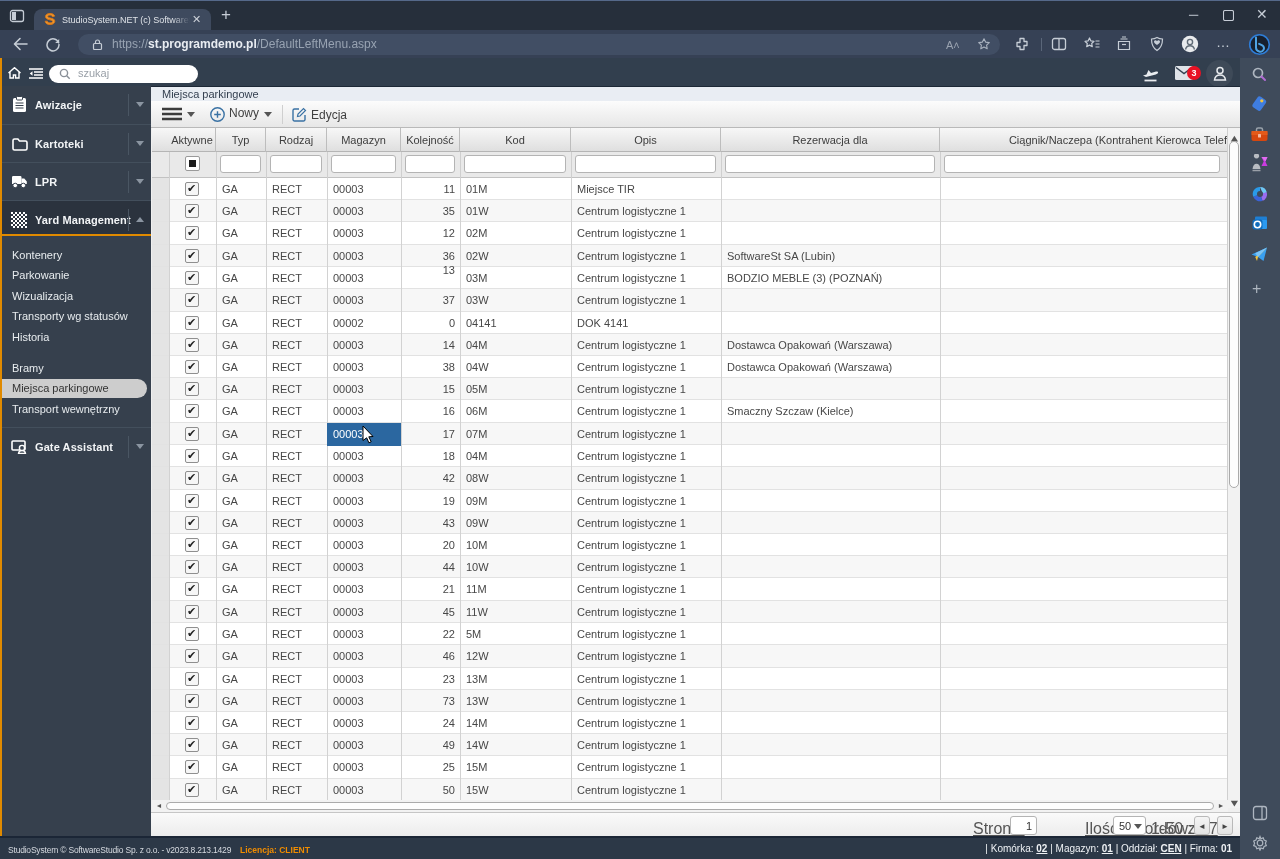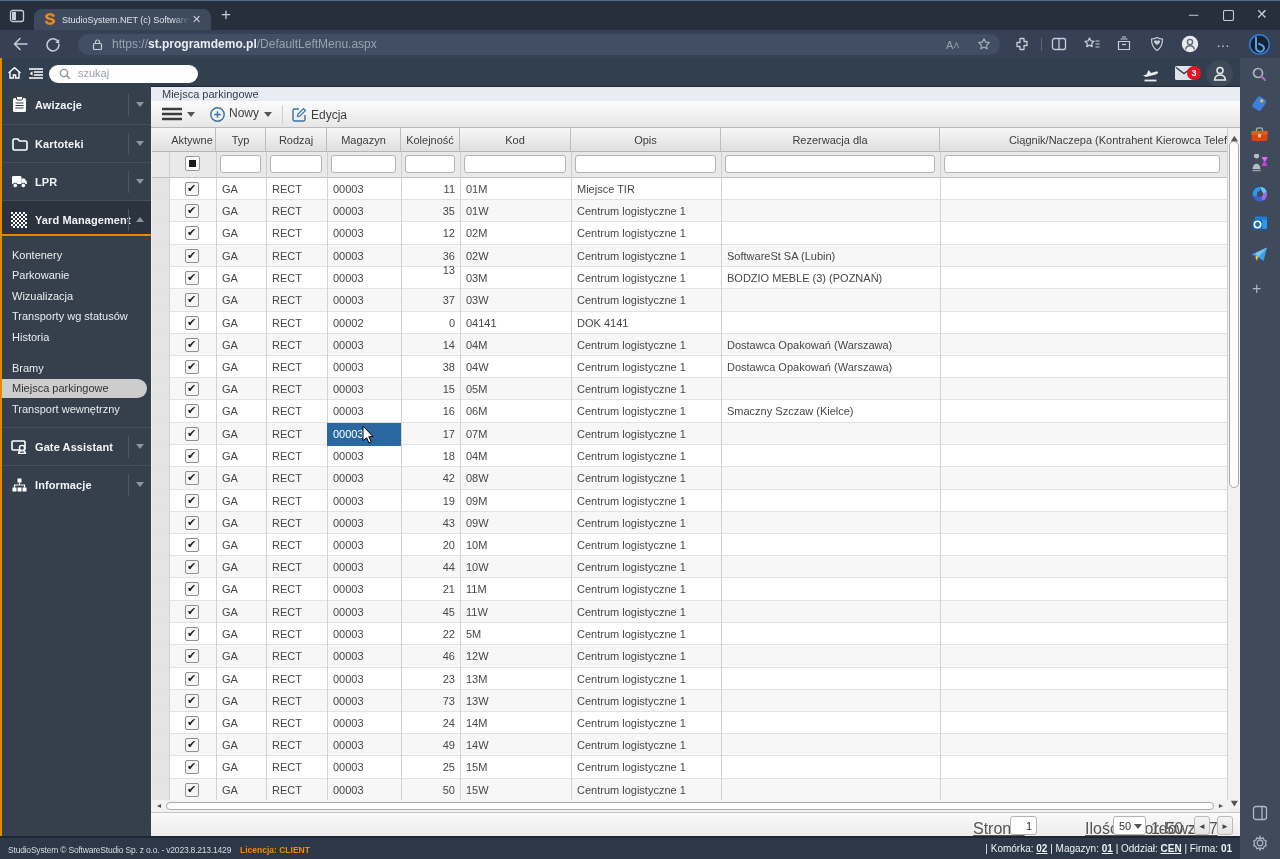--- a/index.html
+++ b/index.html
@@ -272,32 +272,20 @@
  <div class="mitem" style="top:341px">
   <svg class="abs" style="left:9px;top:12px" width="17" height="14" viewBox="0 0 17 14">
           <rect x="1" y="1" width="13" height="9" rx="1" fill="none" stroke="#fff" stroke-width="1.6"></rect>
           <circle cx="11" cy="8" r="2.6" fill="#36404d" stroke="#fff" stroke-width="1.4"></circle>
           <path d="M7.5 13.5c.3-2 1.6-3 3.5-3s3.2 1 3.5 3z" fill="#36404d" stroke="#fff" stroke-width="1.4"></path>
         </svg>
   <span class="lbl">Gate Assistant</span>
         <span class="sep"></span>
         <span class="car"></span>
  </div>
- <div class="mitem" style="top:379px">
-  <svg class="abs" style="left:10px;top:12px" width="15" height="14" viewBox="0 0 15 14">
-          <rect x="5.5" y="0.5" width="4" height="4" fill="#fff"></rect>
-          <rect x="0.5" y="9.5" width="4" height="4" fill="#fff"></rect>
-          <rect x="5.5" y="9.5" width="4" height="4" fill="#fff"></rect>
-          <rect x="10.5" y="9.5" width="4" height="4" fill="#fff"></rect>
-          <path d="M7.5 4.5v3M2.5 9.5V7h10v2.5" fill="none" stroke="#fff" stroke-width="1.2"></path>
-        </svg>
-  <span class="lbl">Informacje</span>
-        <span class="sep"></span>
-        <span class="car"></span>
- </div>
 </div>
 
 <div id="content">
  <div id="titlebar">
         <span>Miejsca parkingowe</span>
       </div>
  <div id="toolbar2">
    <svg class="abs" style="left:11px;top:6px" width="20" height="14" viewBox="0 0 20 14">
           <path d="M0 2h20M0 7h20M0 12h20" stroke="#3c3c3c" stroke-width="2.6"></path>
         </svg>

